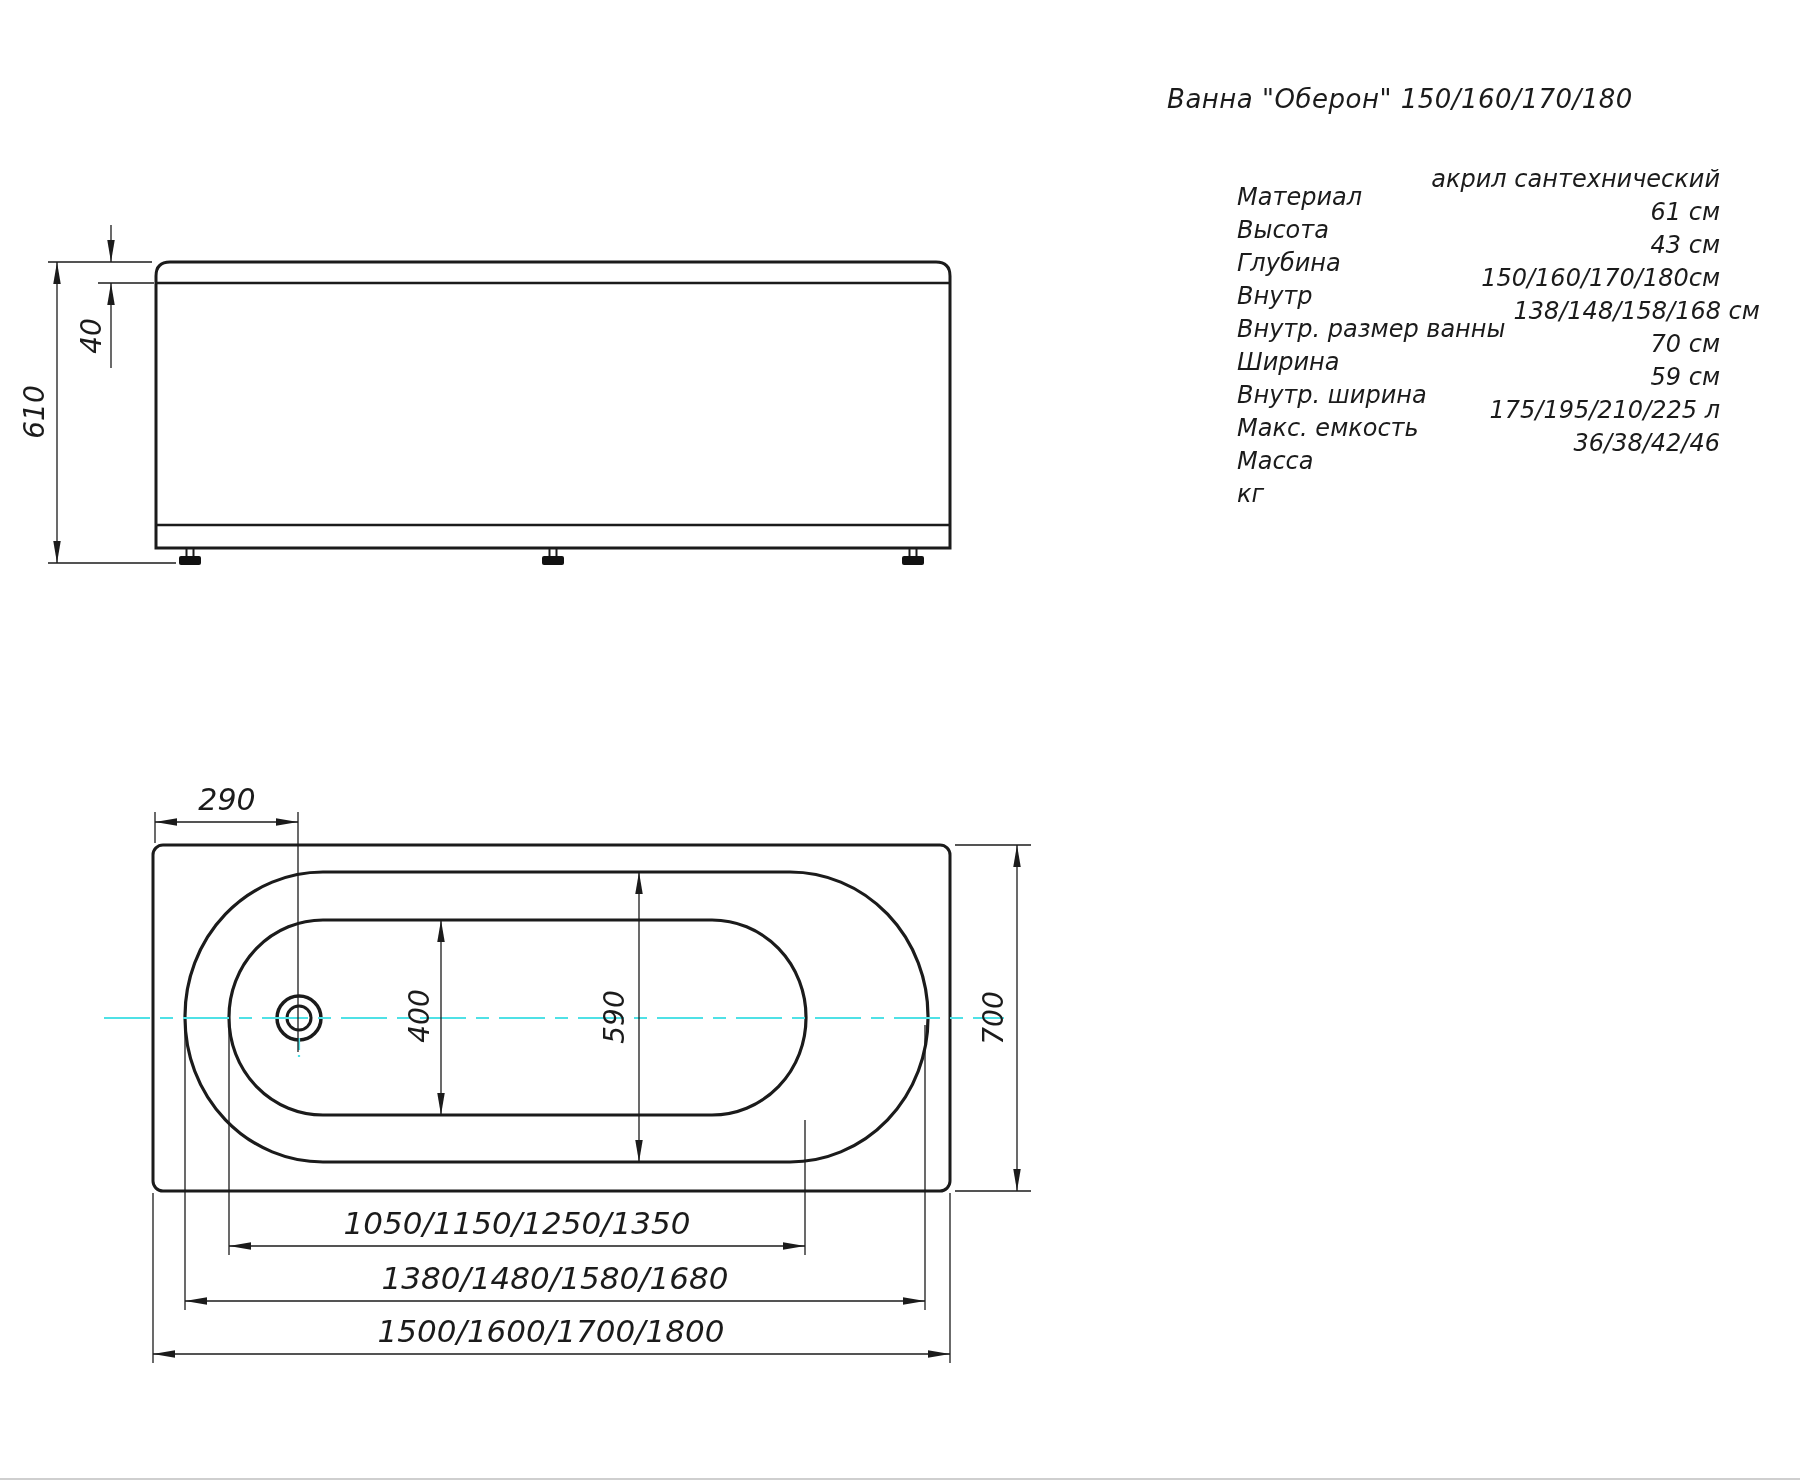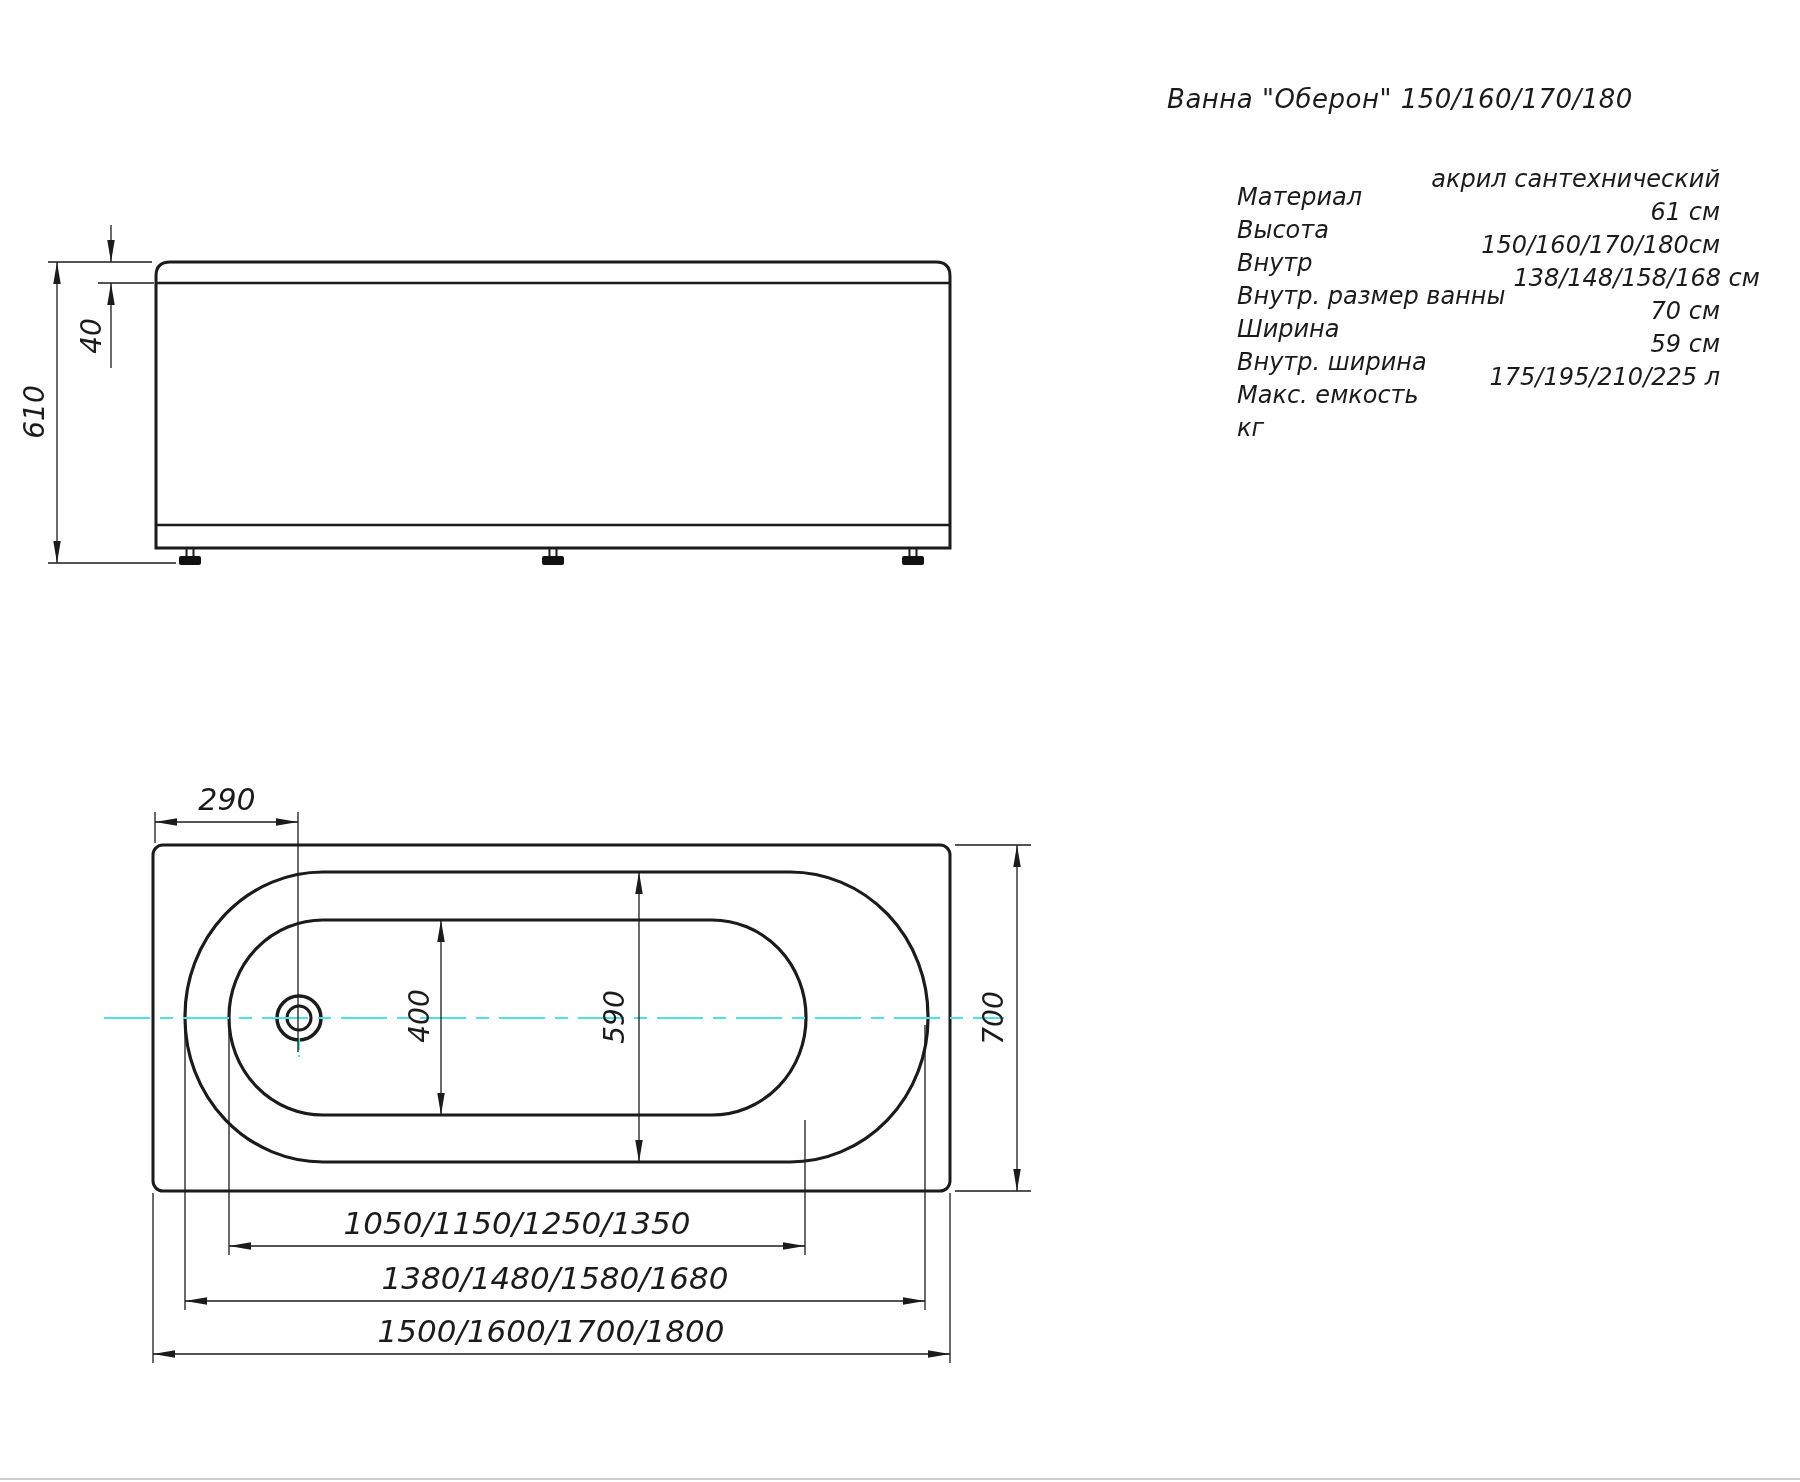--- a/index.html
+++ b/index.html
@@ -120,39 +120,47 @@
   <div id="specs">
     <div class="spec-row">
       <span class="spec-label">Материал</span>
       <span class="spec-value">акрил сантехнический</span>
     </div>
     <div class="spec-row">
       <span class="spec-label">Высота</span>
       <span class="spec-value">61 см</span>
     </div>
     <div class="spec-row">
+      <span class="spec-label">Глубина</span>
+      <span class="spec-value">43 см</span>
+    </div>
+    <div class="spec-row">
       <span class="spec-label">Внутр</span>
       <span class="spec-value">150/160/170/180см</span>
     </div>
     <div class="spec-row">
       <span class="spec-label">Внутр. размер ванны</span>
       <span class="spec-value">138/148/158/168 см</span>
     </div>
     <div class="spec-row">
       <span class="spec-label">Ширина</span>
       <span class="spec-value">70 см</span>
     </div>
     <div class="spec-row">
       <span class="spec-label">Внутр. ширина</span>
       <span class="spec-value">59 см</span>
     </div>
     <div class="spec-row">
       <span class="spec-label">Макс. емкость</span>
       <span class="spec-value">175/195/210/225 л</span>
     </div>
     <div class="spec-row">
+      <span class="spec-label">Масса</span>
+      <span class="spec-value">36/38/42/46</span>
+    </div>
+    <div class="spec-row">
       <span class="spec-label">кг</span>
       <span class="spec-value"></span>
     </div>
   </div>
 
   <div id="bottom-rule"></div>
 </div>
 
 </body></html>

